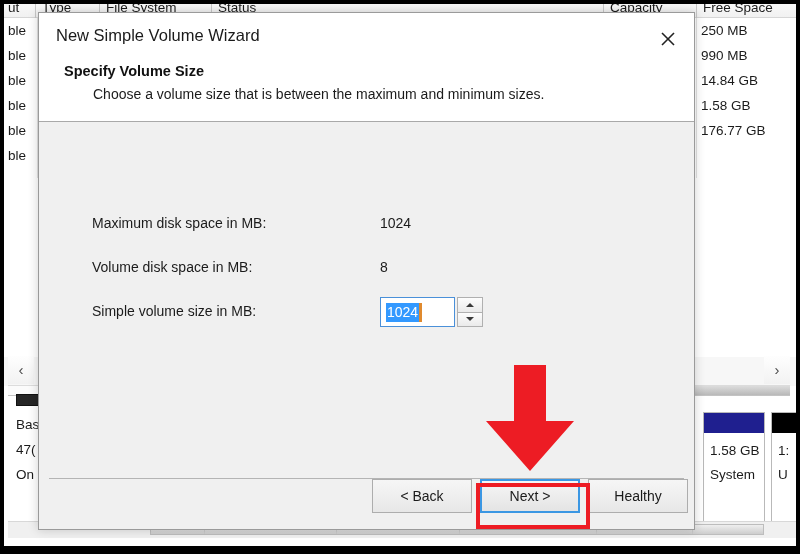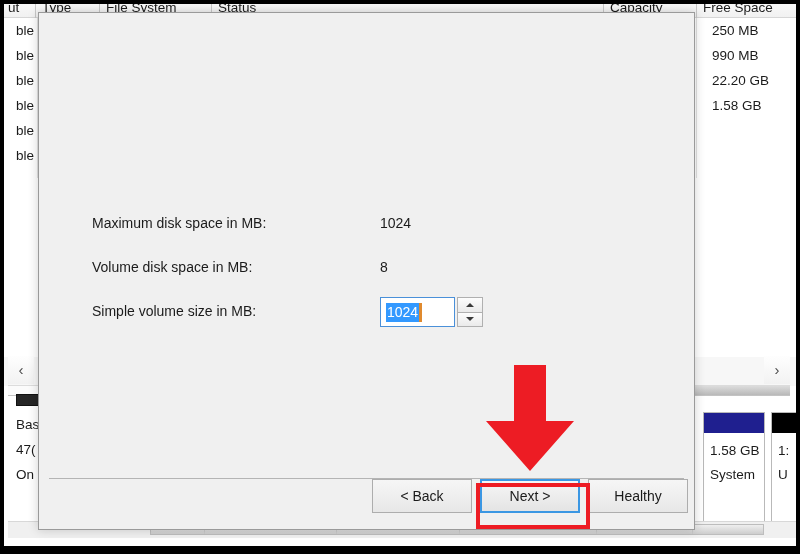--- a/index.html
+++ b/index.html
@@ -48,32 +48,32 @@
     height: 21px;
   }
   .bg-list-header .hcell.noline { border-right: none; }
 
   
   .bg-leftcol {
     position:absolute; left:0px; top:14px;
     width: 34px;
     font-size: 13.5px; color:#1b1b1b;
   }
-  .bg-leftcol .row { height: 25px; line-height: 25px; padding-left:12px; white-space: nowrap; }
+  .bg-leftcol .row { height: 25px; line-height: 25px; padding-left:4px; white-space: nowrap; }
 
   .bg-colsep {
     position:absolute; top:14px; width:1px; background:#e2e2e2;
   }
 
   
   .bg-rightcol {
     position:absolute; top:14px;
     font-size: 13.5px; color:#1b1b1b;
   }
-  .bg-rightcol .row { height: 25px; line-height: 25px; padding-left:14px; white-space: nowrap; }
+  .bg-rightcol .row { height: 25px; line-height: 25px; padding-left:3px; white-space: nowrap; }
 
   
   .bg-splitter {
     position:absolute; left:0px; top:352px; width:792px; height:30px;
     background:#f7f7f7;
     border-top:1px solid #ffffff;
   }
   .bg-scroll-left, .bg-scroll-right {
     position:absolute; top:352px; width:26px; height:28px;
     background: linear-gradient(#fefefe,#f2f2f2);
@@ -269,22 +269,23 @@
       <div class="row">ble</div>
       <div class="row">ble</div>
       <div class="row">ble</div>
     </div>
     <div class="bg-colsep" style="left:33px; height:160px;"></div>
     <div class="bg-colsep" style="left:692px; height:160px;"></div>
 
     <div class="bg-rightcol" style="left:694px; width:98px;">
       <div class="row">250 MB</div>
       <div class="row">990 MB</div>
-      <div class="row">22.20 GB</div>
+      <div class="row">14.84 GB</div>
       <div class="row">1.58 GB</div>
+      <div class="row">176.77 GB</div>
     </div>
 
     <div class="bg-splitter"></div>
     <div class="bg-scroll-left">‹</div>
     <div class="bg-scroll-right">›</div>
     <div class="bg-hscroll-track"></div>
     <div class="bg-hscroll-thumb"></div>
 
     <div class="bg-disk-pane">
       <div class="bg-disk-icon"></div>
@@ -311,20 +312,33 @@
     <div class="bg-bottom-thumb"></div>
     <div class="bg-bottom-grip" style="left:200px;"></div>
     <div class="bg-bottom-grip" style="left:332px;"></div>
     <div class="bg-bottom-grip" style="left:455px;"></div>
     <div class="bg-bottom-grip" style="left:592px;"></div>
     <div class="bg-bottom-grip" style="left:688px;"></div>
   </div>
 
   <div class="dialog">
 
+    <div class="dlg-header">
+      <div class="dlg-title">New Simple Volume Wizard</div>
+
+      <div class="dlg-close">
+        <svg width="28" height="28" viewBox="0 0 28 28" aria-hidden="true">
+          <line x1="8" y1="8" x2="20" y2="20" stroke="#222" stroke-width="1.6"></line>
+          <line x1="20" y1="8" x2="8" y2="20" stroke="#222" stroke-width="1.6"></line>
+        </svg>
+      </div>
+
+      <div class="dlg-subtitle">Specify Volume Size</div>
+      <div class="dlg-desc">Choose a volume size that is between the maximum and minimum sizes.</div>
+    </div>
 
     <div class="dlg-body">
 
       <div class="field-row" style="top:92px;">
         <span class="field-label">Maximum disk space in MB:</span>
         <span class="field-value">1024</span>
       </div>
 
       <div class="field-row" style="top:136px;">
         <span class="field-label">Volume disk space in MB:</span>

